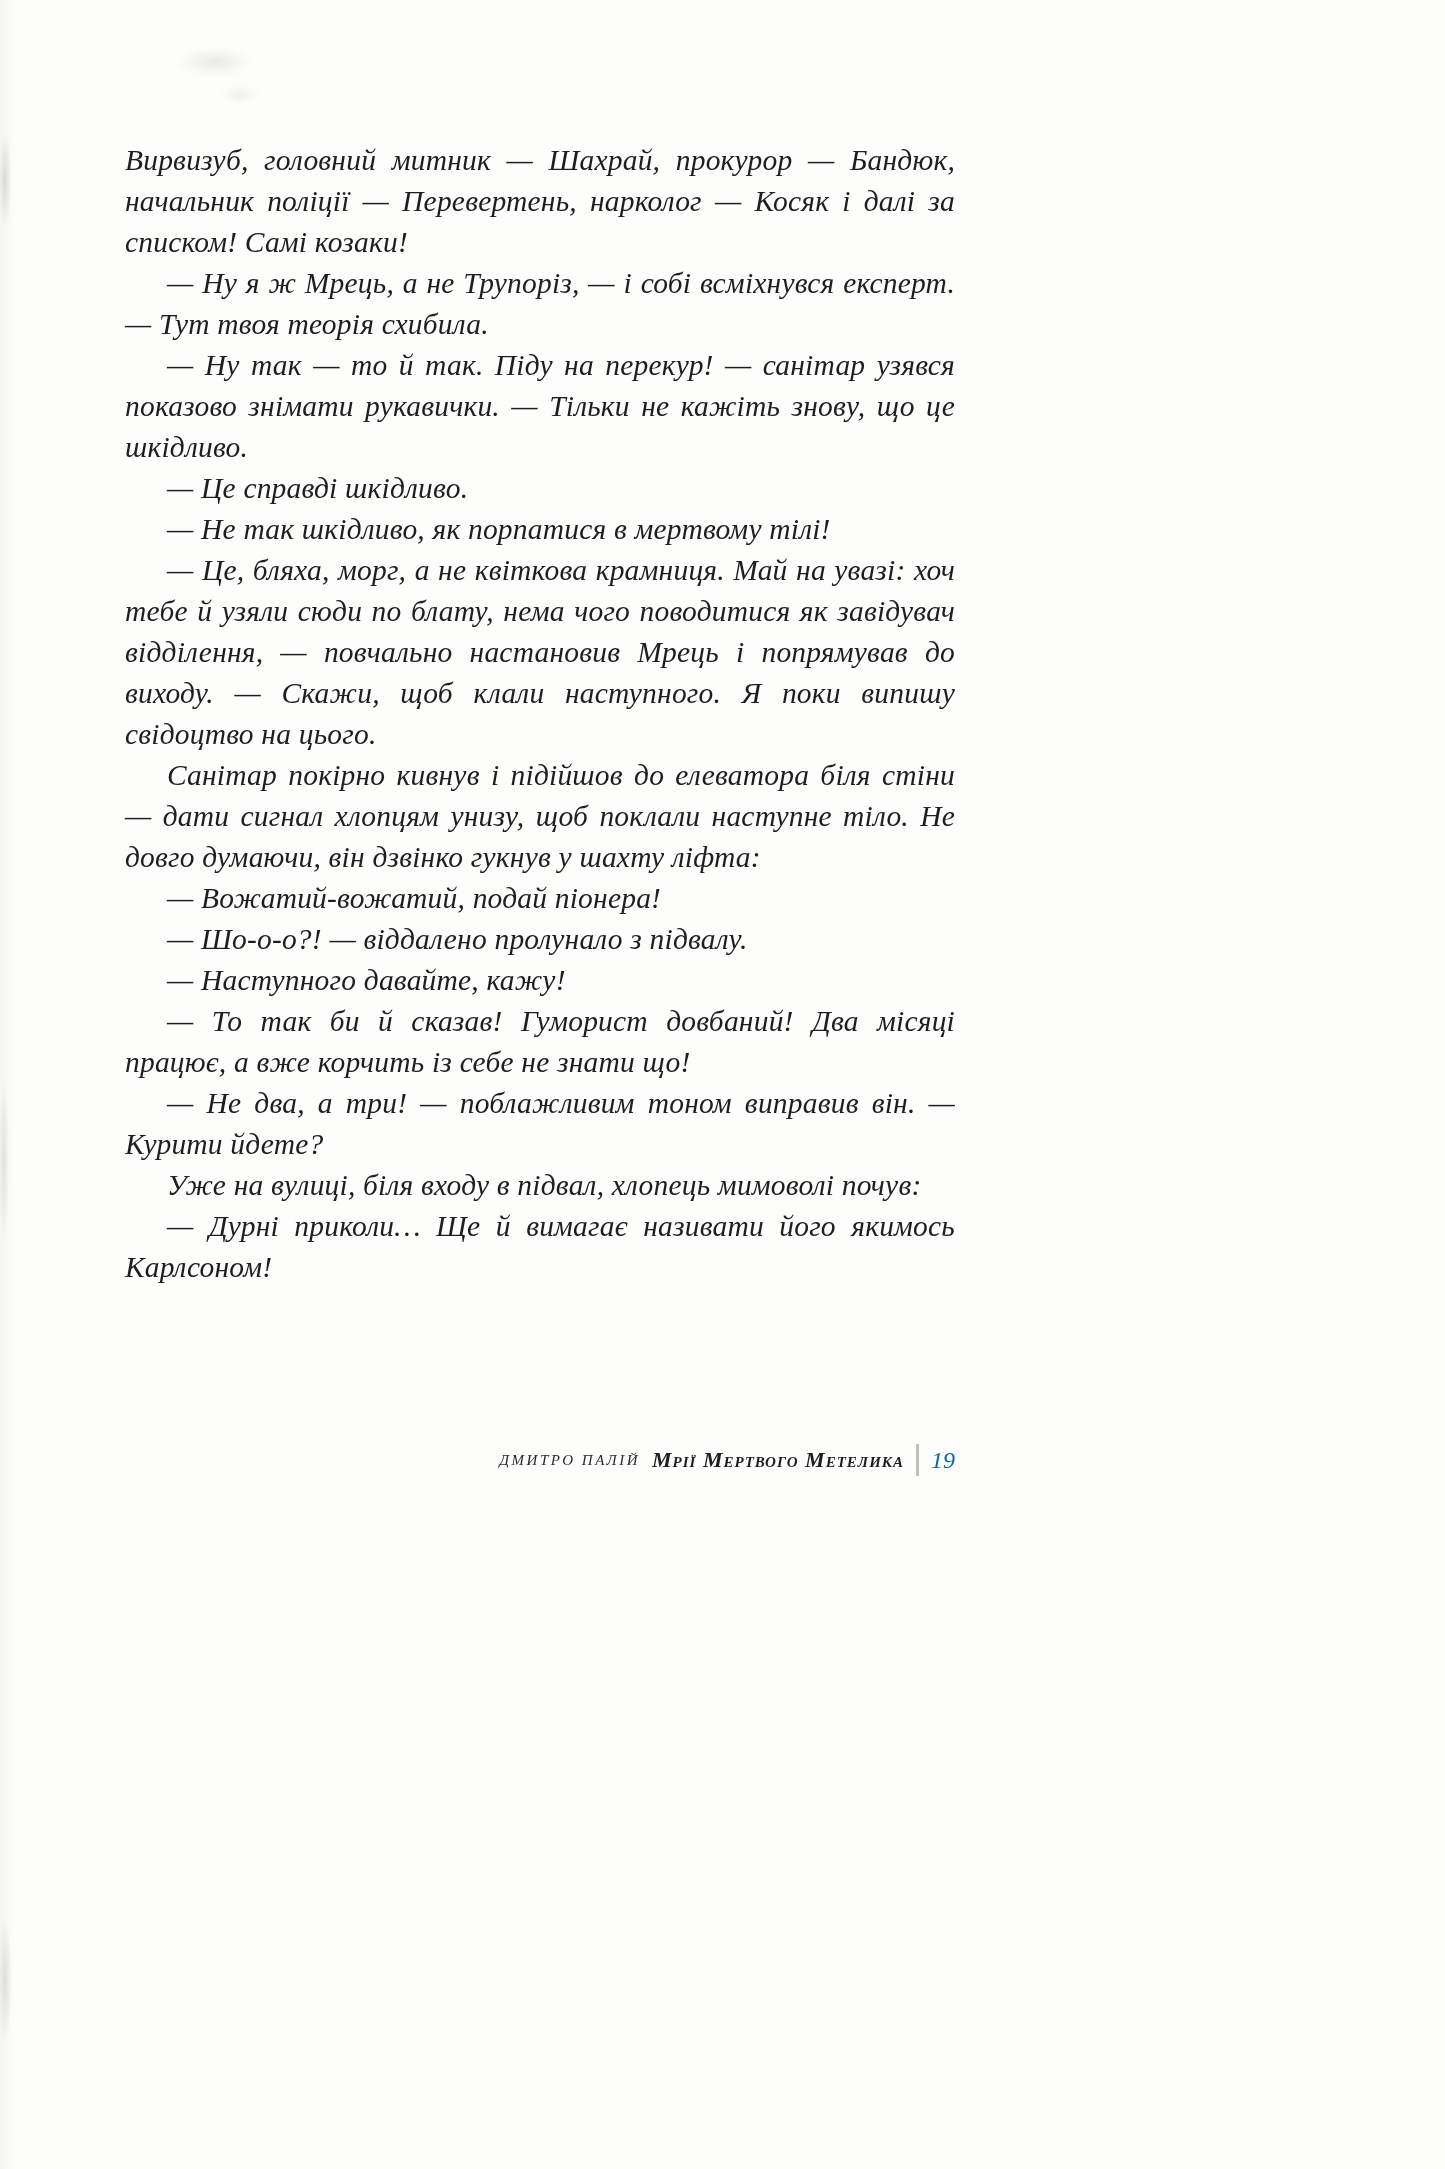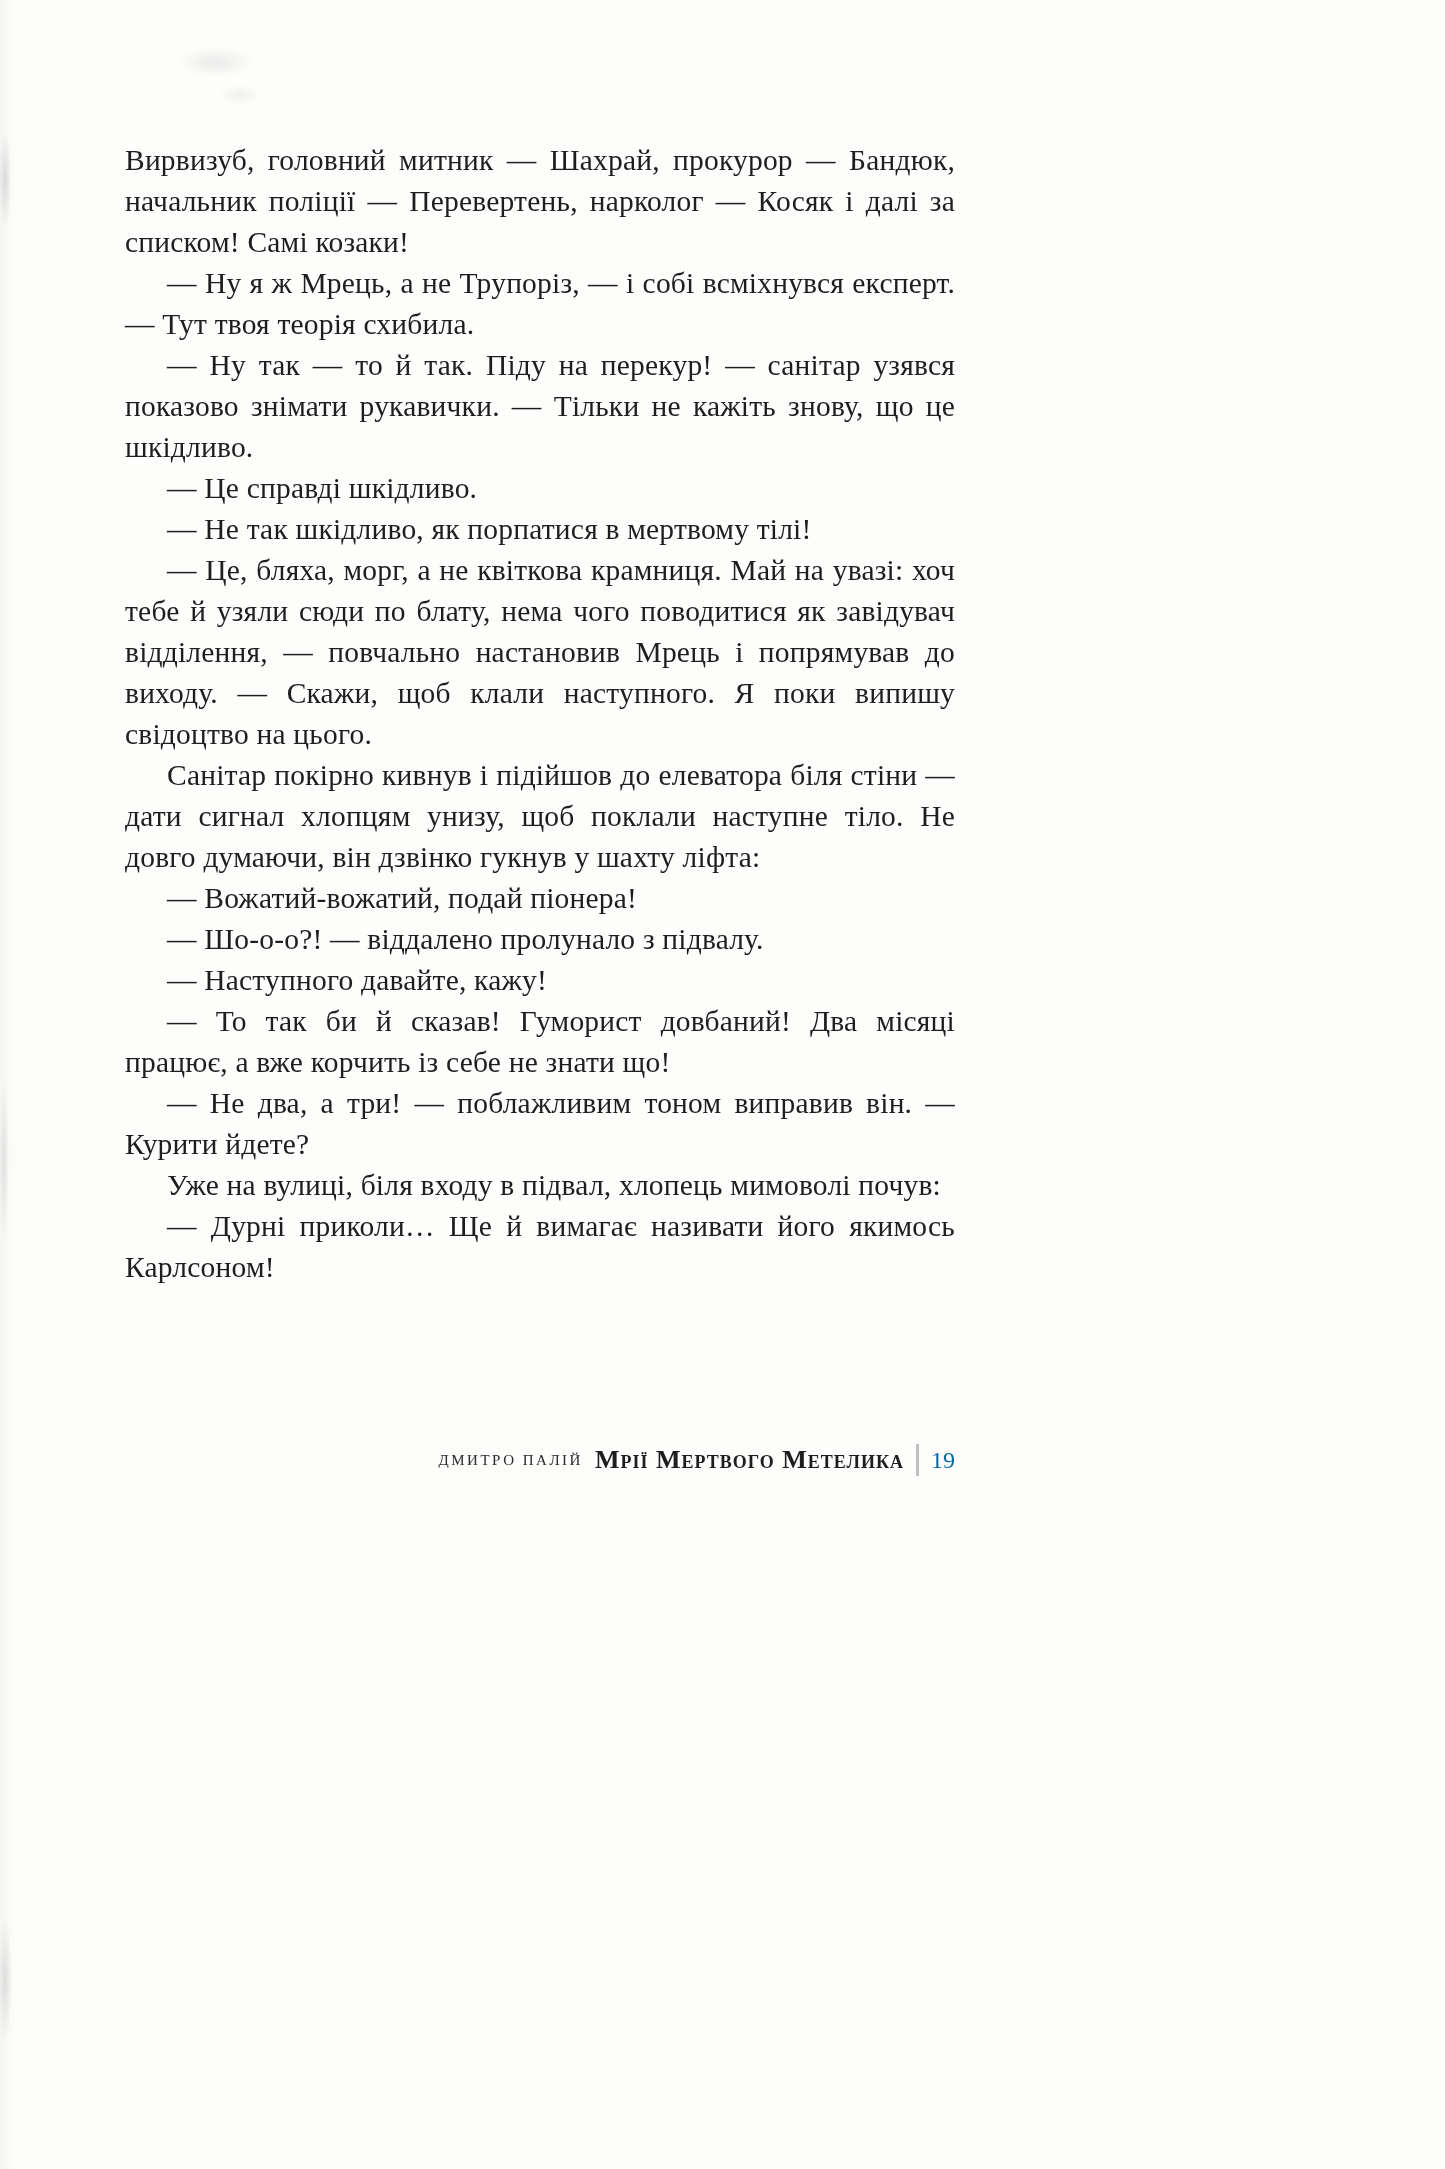--- a/index.html
+++ b/index.html
@@ -1,15 +1,15 @@
 <!DOCTYPE html>
 <html lang="uk"><head>
 <meta charset="utf-8">
 <style>
-  * { box-sizing: border-box; }
+  * { box-sizing: border-box; font-style: italic; }
   html, body { margin: 0; padding: 0; }
   body {
     width: 1445px;
     height: 2169px;
     position: relative;
     background: #fdfdfc;
     font-family: "Liberation Serif", "DejaVu Serif", serif;
     color: #1e1e20;
     overflow: hidden;
   }
@@ -51,21 +51,21 @@
     gap: 12px;
   }
   .footer .author {
     font-size: 15px;
     letter-spacing: 2.5px;
     text-transform: uppercase;
     color: #2a2a2c;
     white-space: nowrap;
   }
   .footer .title {
-    font-size: 26px;
+    font-size: 22px;
     font-weight: 700;
     font-variant: small-caps;
     letter-spacing: 1px;
     color: #1e1e20;
     white-space: nowrap;
     text-align: center;
   }
   .footer .divider {
     width: 3px;
     height: 32px;

